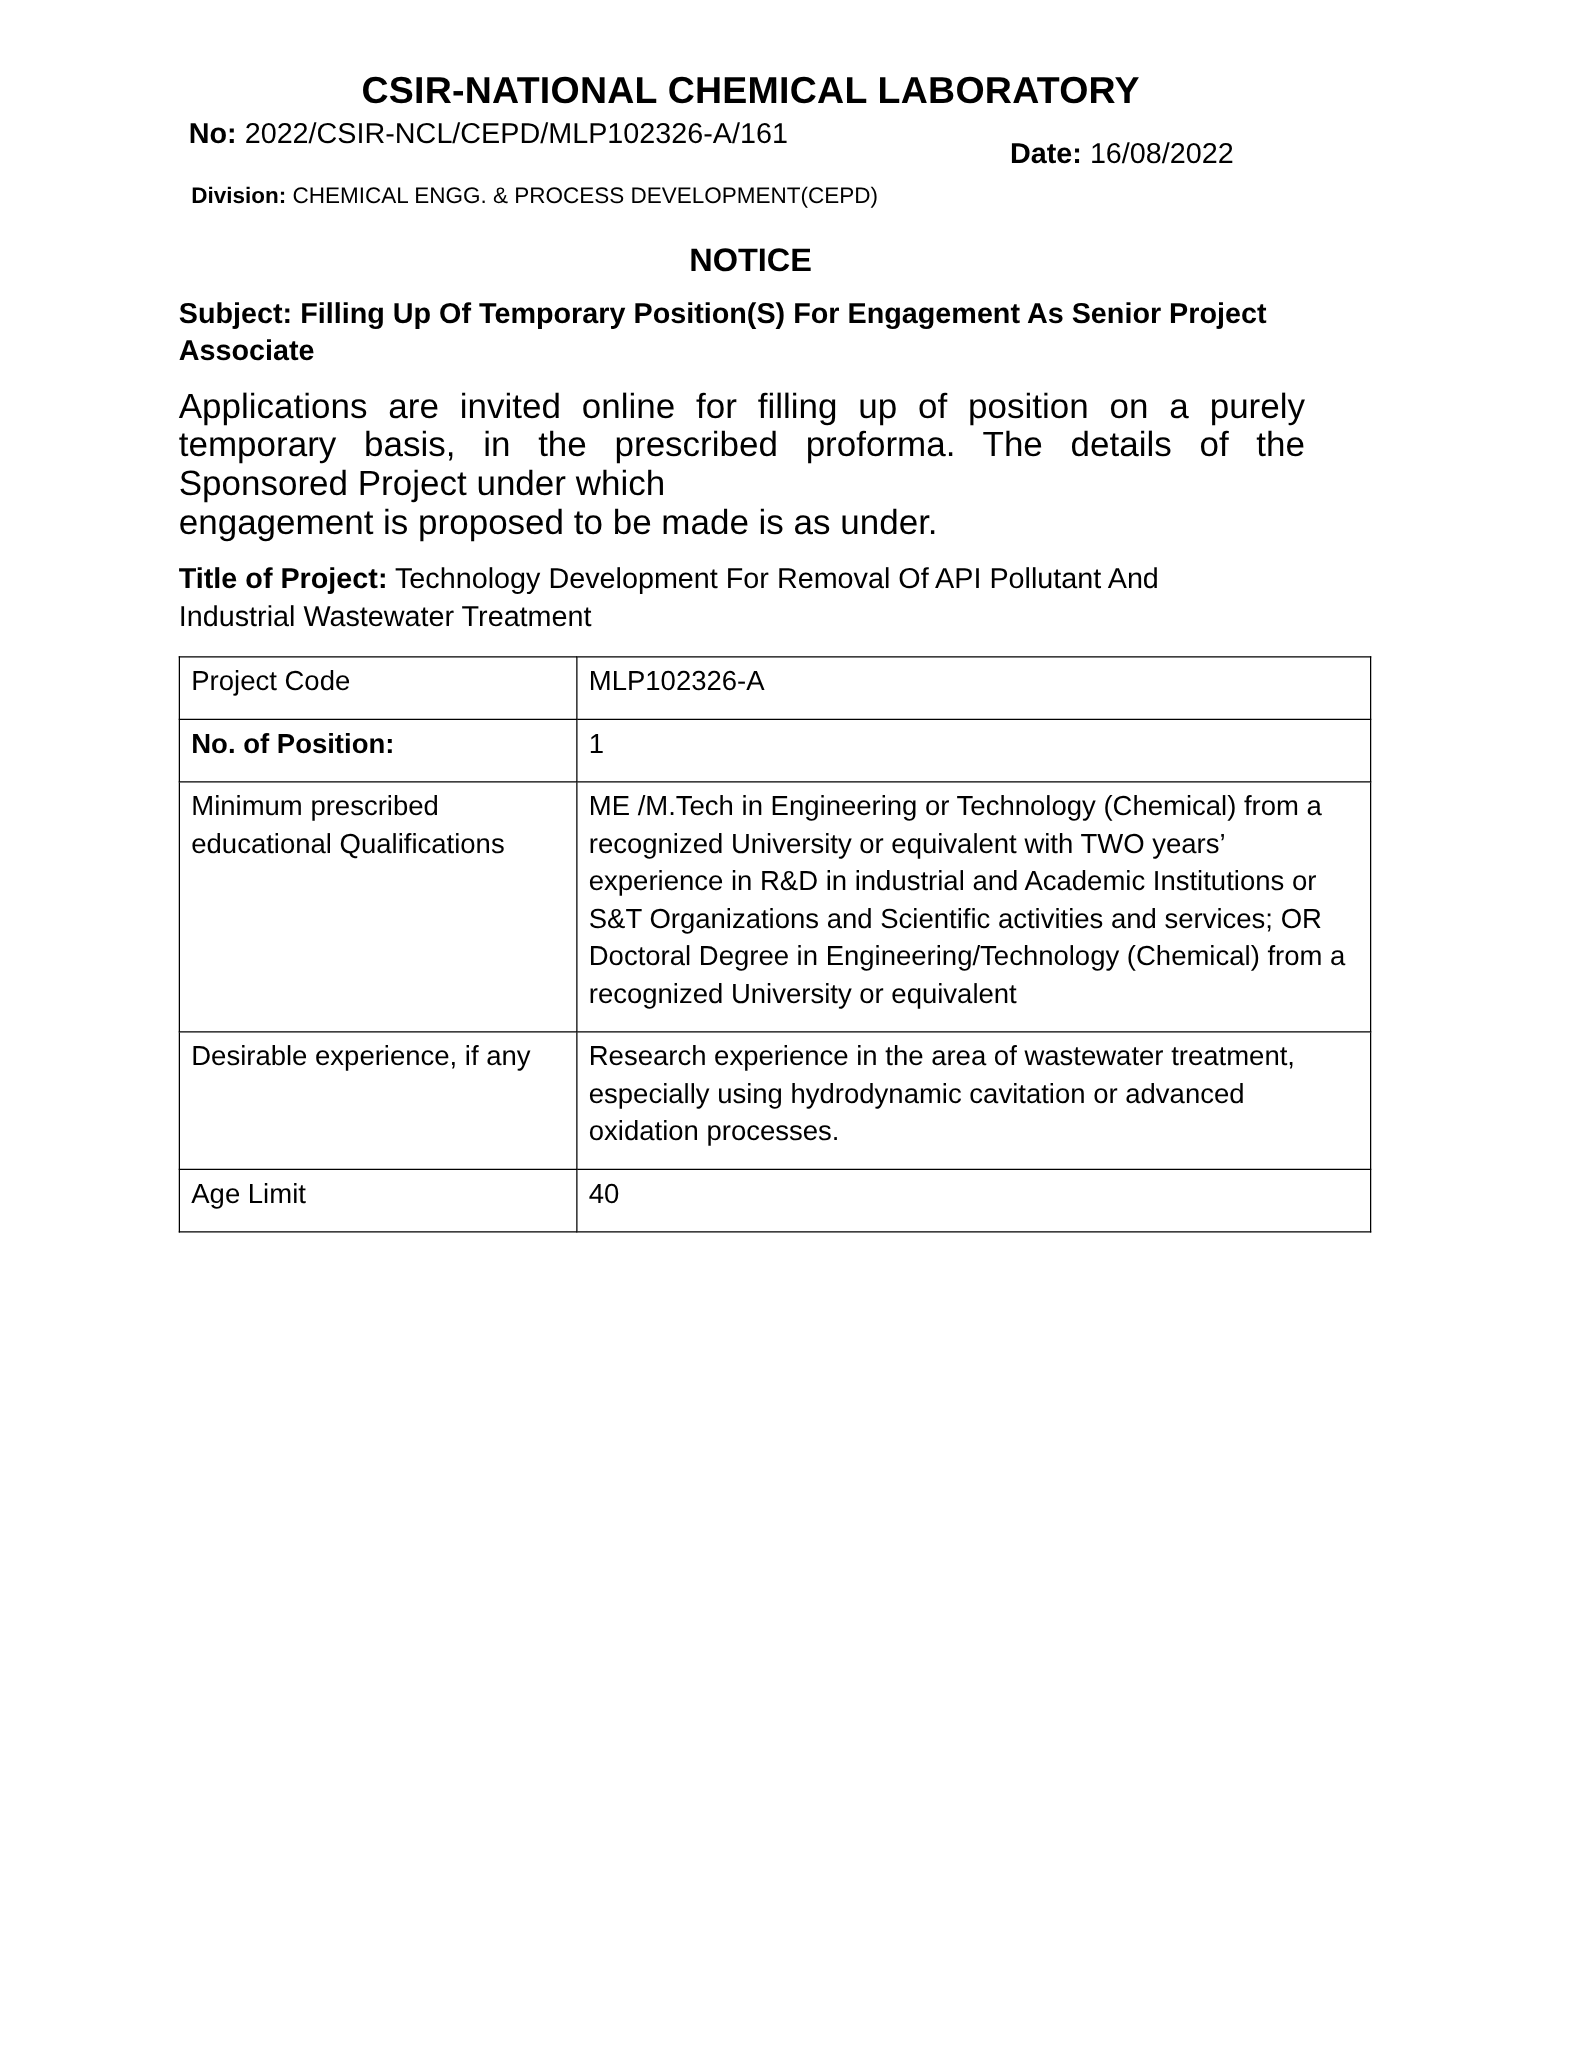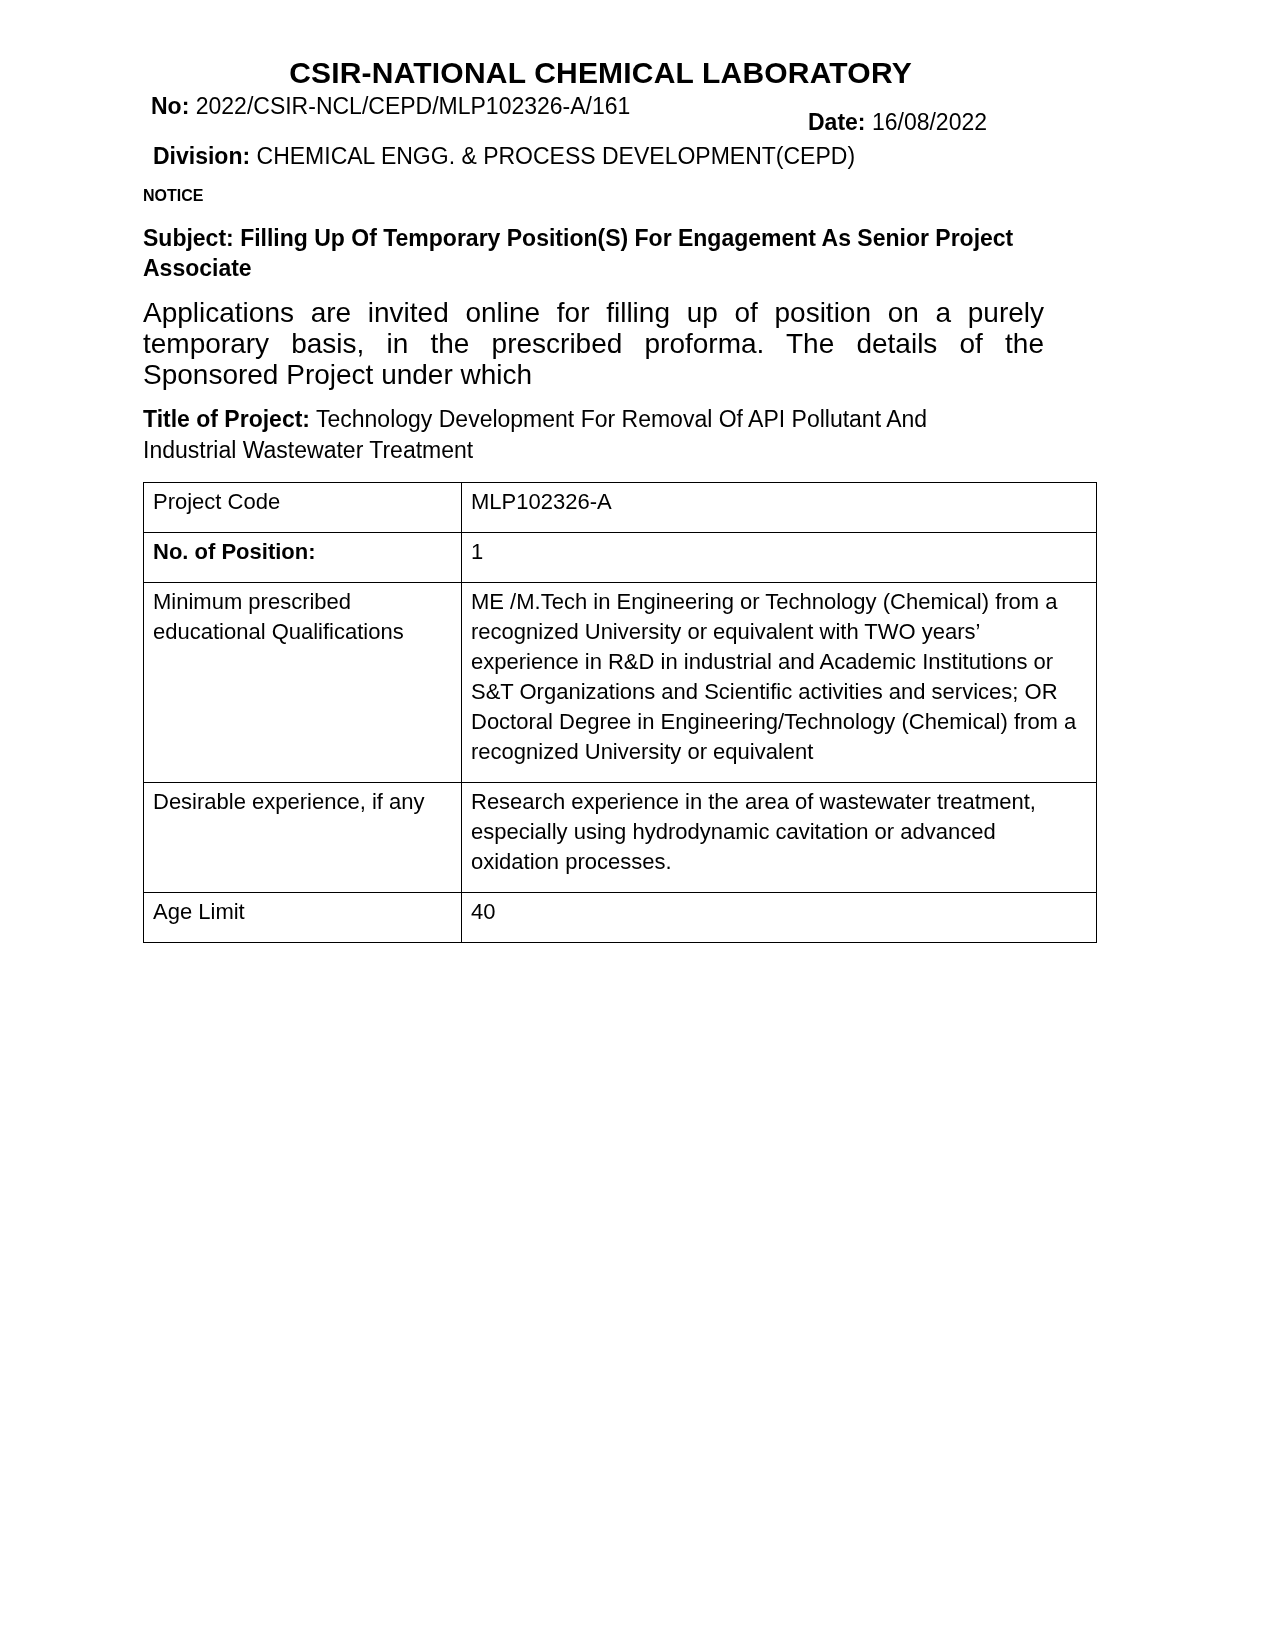--- a/index.html
+++ b/index.html
@@ -63,32 +63,32 @@
     white-space: nowrap;
   }
   .lbl {
     font-weight: bold;
   }
 
   
   .division {
     margin-top: 20px;
     margin-left: 10px;
-    font-size: 23px;
+    font-size: 18px;
     line-height: 30px;
     white-space: nowrap;
   }
 
   
   .notice {
-    text-align: left;
-    font-weight: bold;
-    font-size: 16px;
-    line-height: 30px;
-    margin-top: 10px;
+    text-align: center;
+    font-weight: bold;
+    font-size: 26px;
+    line-height: 30px;
+    margin-top: 22px;
   }
 
   
   .subject {
     margin-top: 12px;
     font-weight: bold;
     font-size: 23px;
     line-height: 30px;
     width: 910px;
   }
@@ -174,20 +174,21 @@
 
     <div class="notice">NOTICE</div>
 
     <div class="subject">
       <span>Subject:</span>
       <span>Filling Up Of Temporary Position(S) For Engagement As Senior Project Associate</span>
     </div>
 
     <div class="body-para">
       <span>Applications are invited online for filling up of position on a purely temporary basis, in the prescribed proforma. The details of the Sponsored Project under which</span>
+      <span class="last-line">engagement is proposed to be made is as under.</span>
     </div>
 
     <div class="project-title">
       <span class="lbl">Title of Project:</span>
       <span>Technology Development For Removal Of API Pollutant And Industrial Wastewater Treatment</span>
     </div>
 
 
     <table class="details">
       <tbody>

